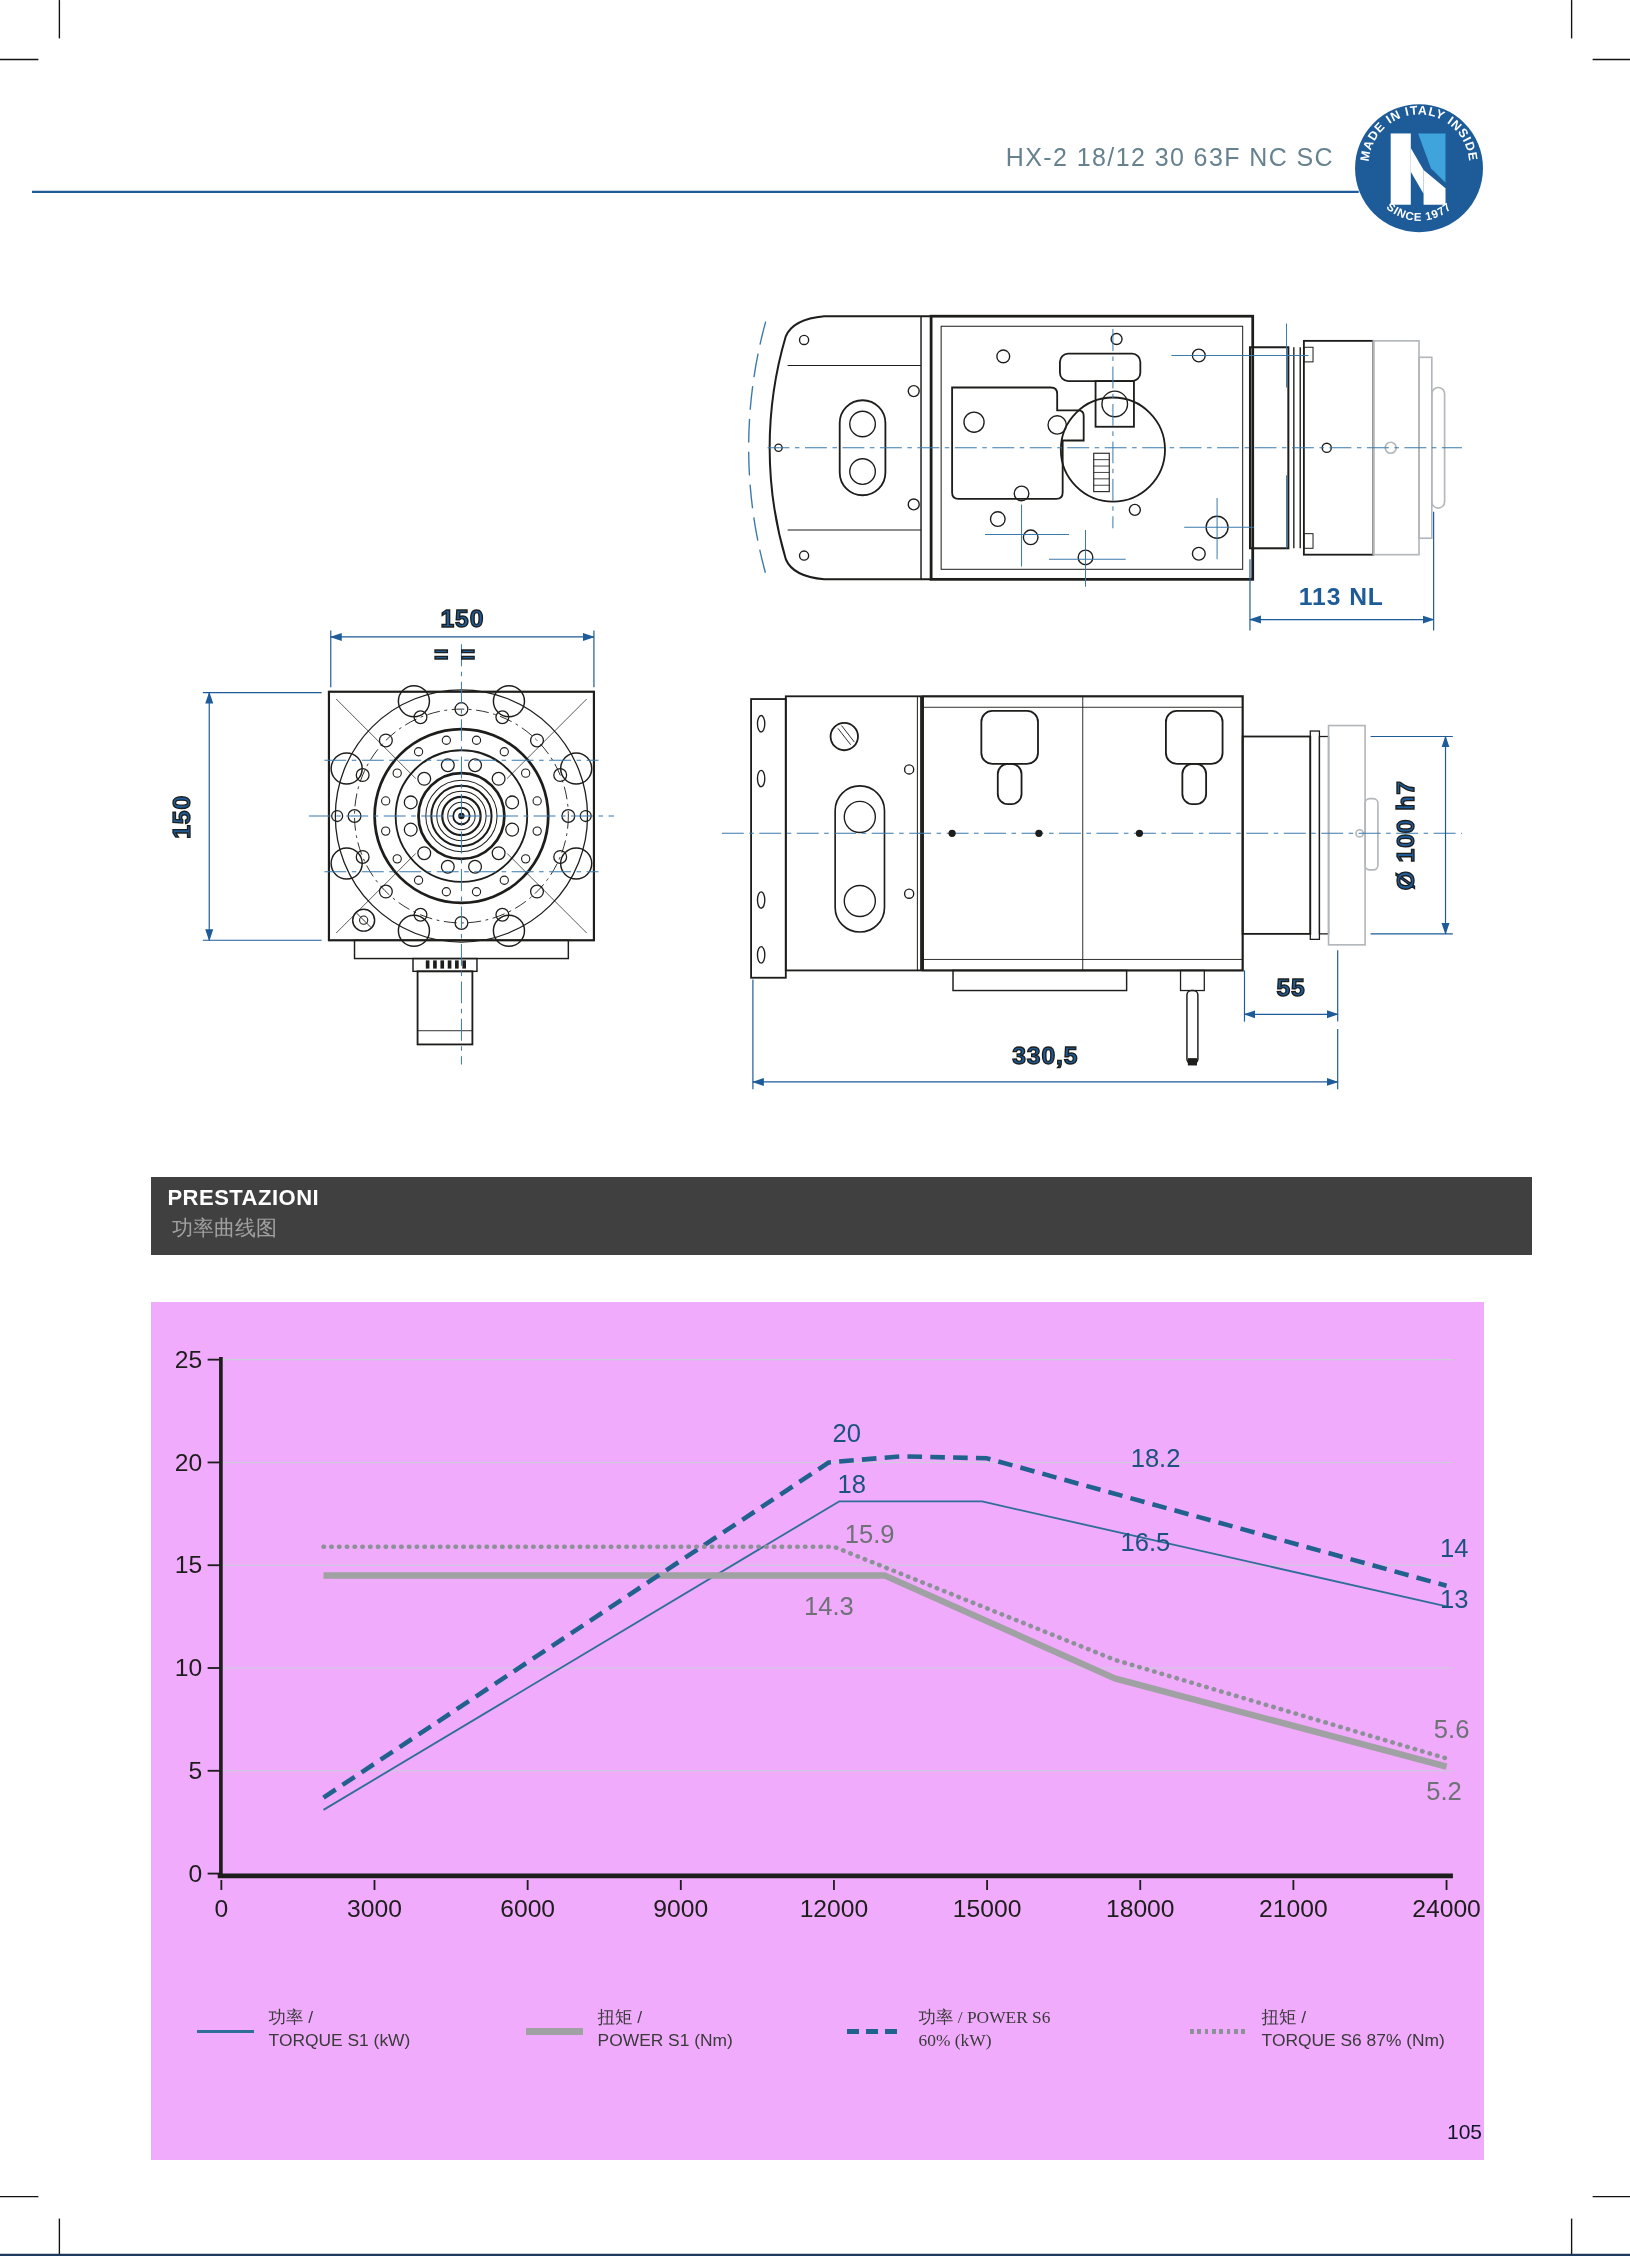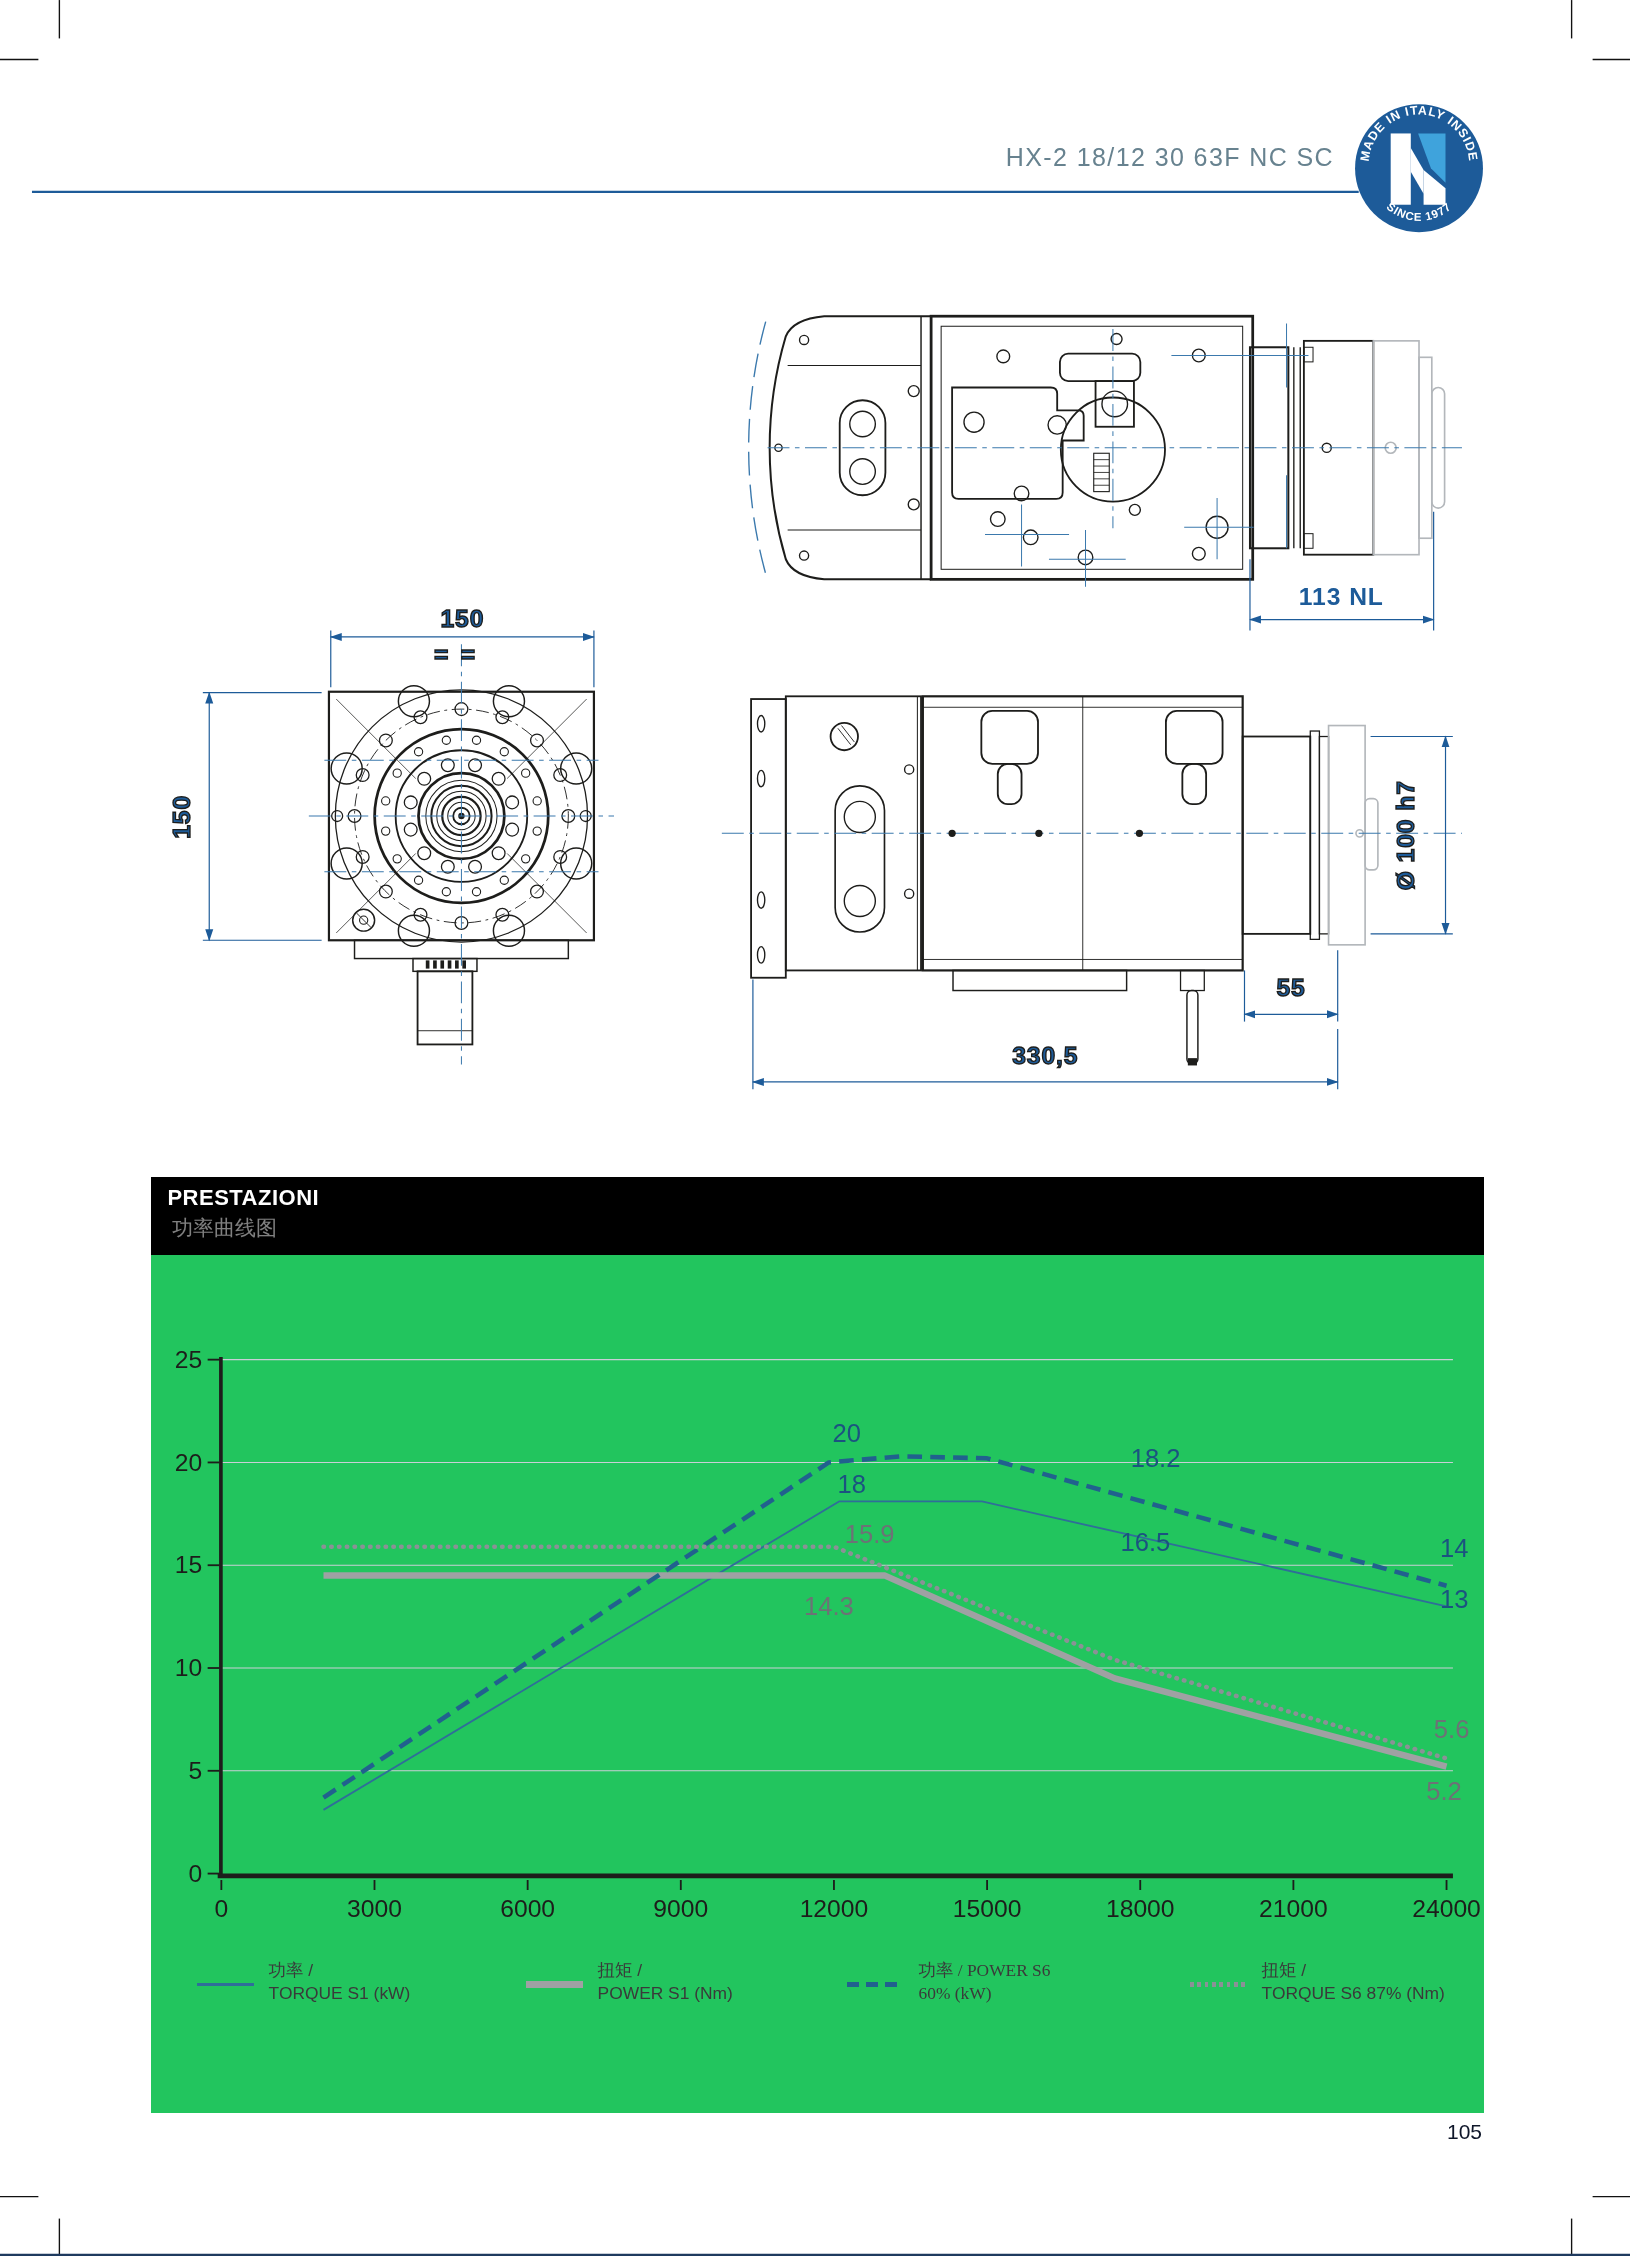--- a/index.html
+++ b/index.html
@@ -339,26 +339,26 @@
         <line x1="824" y1="1072" x2="824" y2="1192"></line>
           <line x1="1464" y1="1126" x2="1464" y2="1192"></line>
         <line x1="824" y1="1184" x2="1464" y2="1184" marker-start="url(#da)" marker-end="url(#da)"></line>
       </g>
       <text class="dim" x="1144" y="1164" text-anchor="middle" fill="#1d5b99">330,5</text>
     </g>
   </svg>
 
   <div id="page-title">HX-2 18/12 30 63F NC SC</div>
 
-  <div id="band" style="background: #000000;">
+  <div id="band" style="background: #404040; padding-left: 48px;">
     <div class="t1">PRESTAZIONI</div>
     <div class="t2">功率曲线图</div>
   </div>
 
-  <div id="panel" style="background: #22c55e;">
+  <div id="panel" style="background: #f0abfc; margin-top: 47px;">
     <div id="legend">
         <div class="lg-item" style="left: 46px;">
           <div class="lg-swatch sw-solid-thin"></div>
           <div class="lg-txt">
             <div>功率 /</div>
             <div>TORQUE S1 (kW)</div>
           </div>
         </div>
         <div class="lg-item" style="left: 375px;">
           <div class="lg-swatch sw-solid-thick"></div>

